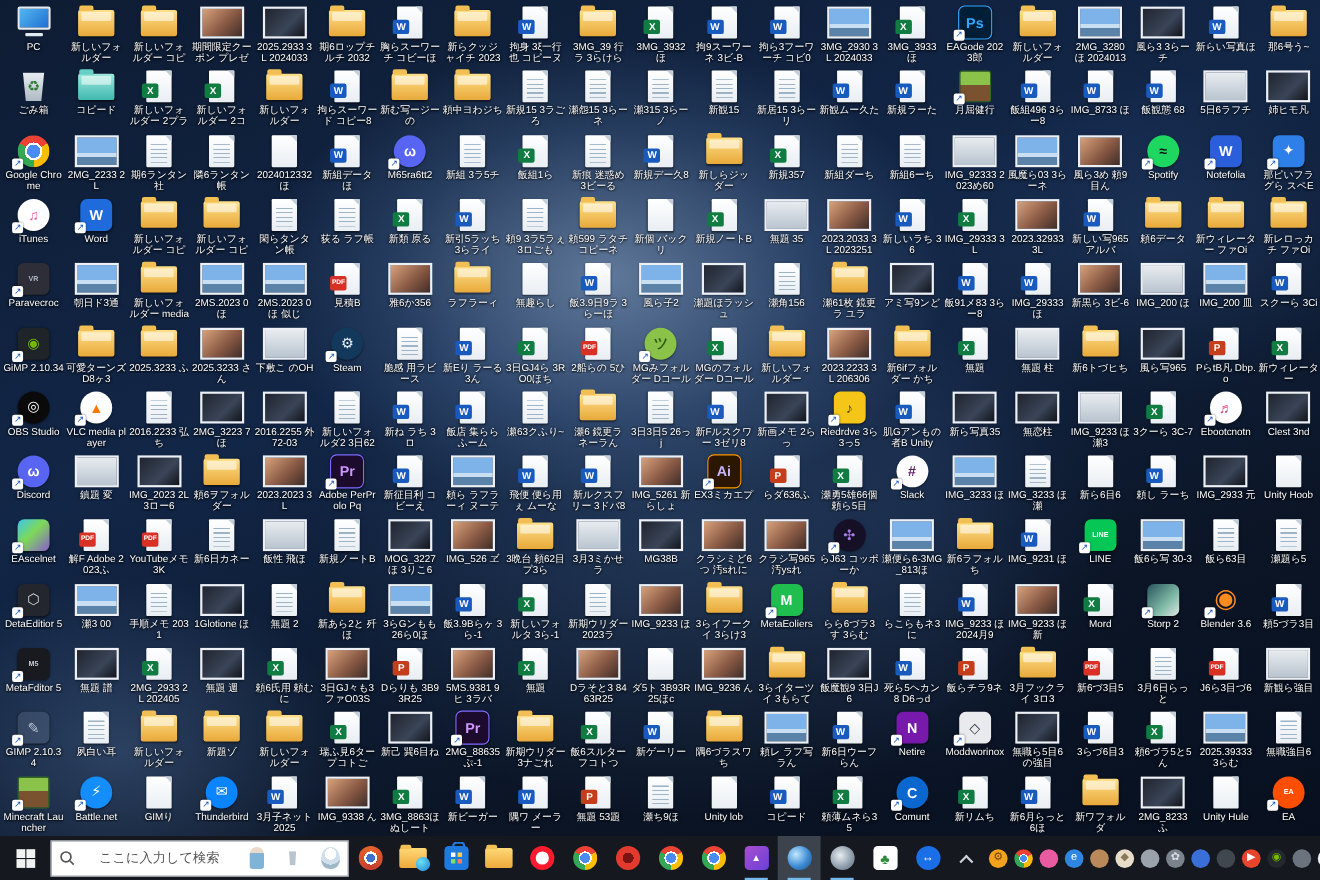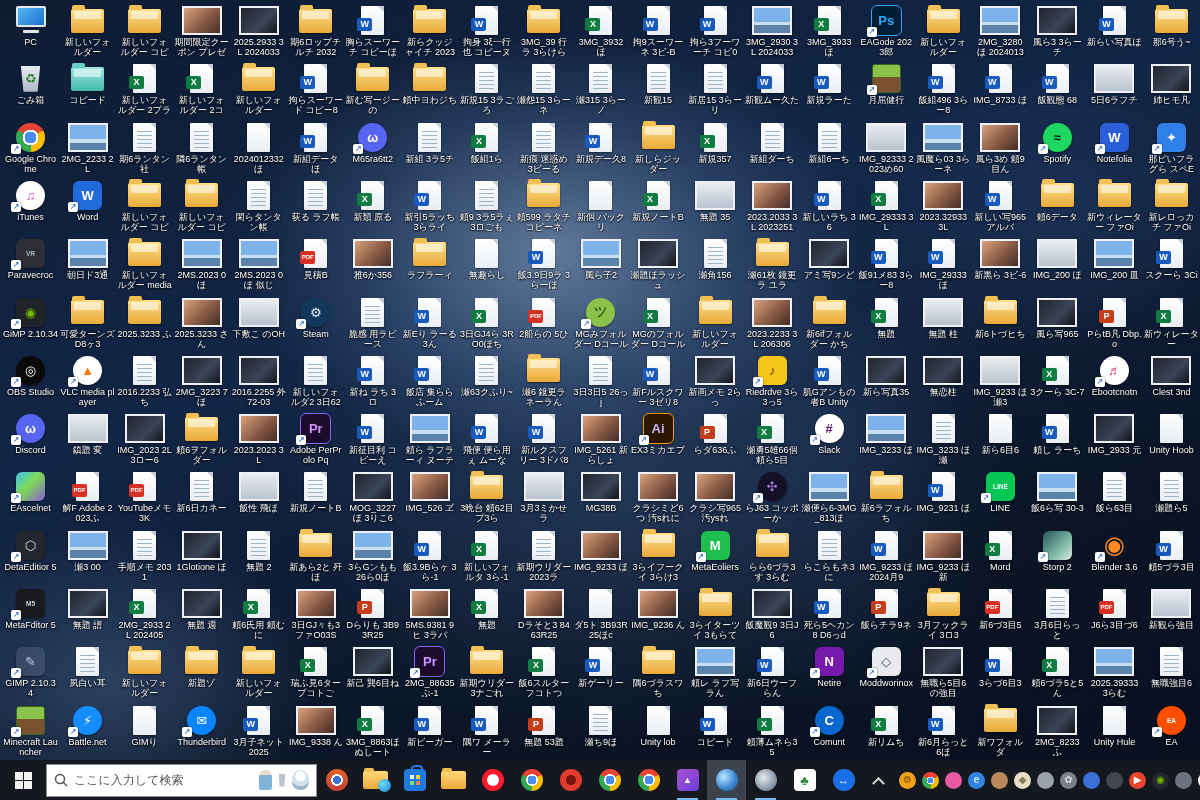--- a/index.html
+++ b/index.html
@@ -71,21 +71,21 @@
       color:#2e7d32;font-size:13px;font-weight:bold}
   .ic-minecraft{width:27px;height:27px;background:linear-gradient(180deg,#8bc34a 0 45%,#7a5230 45% 100%);
       border:1px solid #33691e;border-radius:3px}
 
   
   .taskbar{position:absolute;left:0;right:0;bottom:0;height:40px;background:#15181e;display:flex;align-items:center;z-index:5}
   .start{width:46px;height:40px;display:flex;align-items:center;justify-content:center;flex:none}
   .winlogo{display:grid;grid-template-columns:8px 8px;grid-template-rows:8px 8px;gap:1px}
   .winlogo div{background:#f2f2f2}
   .search{width:255px;height:31px;background:#fff;border:1px solid #8a8f98;display:flex;align-items:center;
-      gap:6px;padding:0 7px;flex:none}
+      gap:22px;padding:0 7px;flex:none}
   .stext{font-size:12px;color:#555;flex:1;white-space:nowrap;overflow:hidden}
   .deco-a{width:13px;height:20px;border-radius:7px 7px 3px 3px;flex:none;
       background:linear-gradient(180deg,#e9d9c8 0 25%,#7fb3d8 25%)}
   .deco-c{width:8px;height:13px;background:#b9c4cf;clip-path:polygon(10% 0,90% 0,80% 100%,20% 100%);flex:none}
   .deco-b{width:17px;height:20px;border-radius:50% 50% 42% 42%;flex:none;
       background:radial-gradient(circle at 50% 32%,#fff 0 32%,#cfe0ec 32% 60%,#9fb8c8 60%)}
   .tbi{width:39px;height:40px;display:flex;align-items:center;justify-content:center;position:relative;flex:none}
   .tbi.active{background:#3c434c}
   .under{position:absolute;bottom:0;left:9px;right:9px;height:2px;background:#76b9ed}
   .p-brave{width:22px;height:22px;border-radius:50%;

